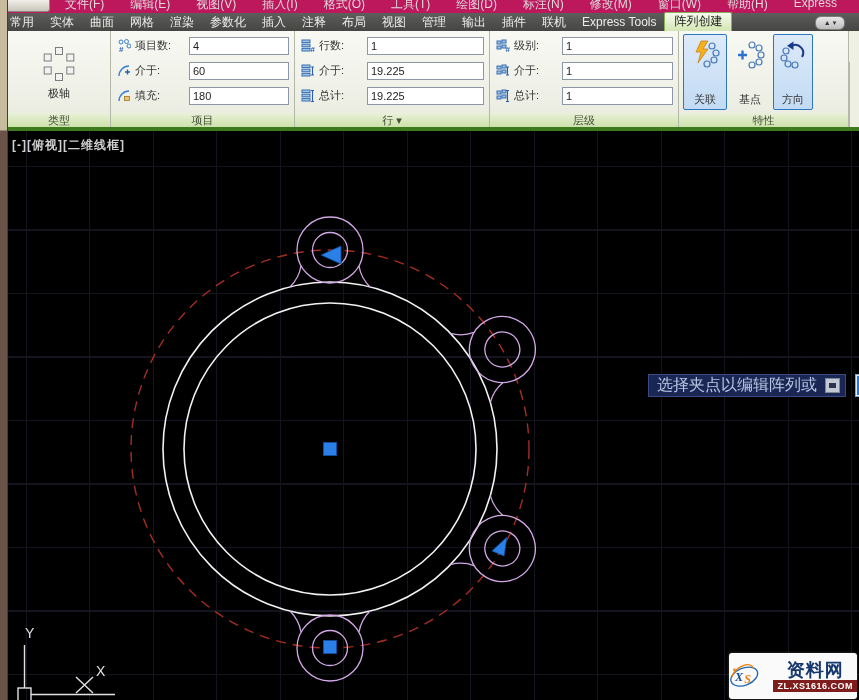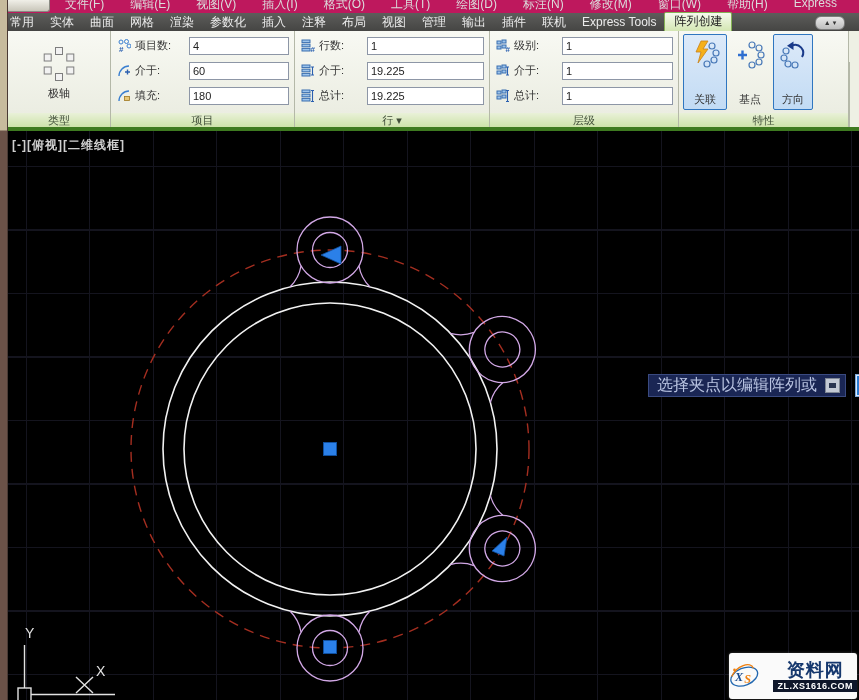--- a/index.html
+++ b/index.html
@@ -66,21 +66,21 @@
             display:flex;align-items:center;justify-content:center;}
   .dyn-icon i{display:block;width:7px;height:5px;background:#2a3550;}
   .exit-btn{margin-left:10px;height:19px;padding:0 5px;background:#2a7ad2;color:#ffffff;font-size:12px;line-height:19px;
             border:1px solid #d8ecff;box-shadow:0 0 0 1px #7fa8d8;white-space:nowrap;text-align:center;}
 
   
   .wm{position:absolute;top:653px;left:729px;width:128px;height:46px;background:#fafafa;border-radius:3px;
       display:flex;align-items:center;z-index:7;box-shadow:0 0 3px rgba(255,255,255,.25);}
   .wm-right{display:flex;flex-direction:column;align-items:center;margin-left:14px;}
   .wm-title{font-size:18px;font-weight:bold;color:#16386e;letter-spacing:1px;line-height:19px;}
-  .wm-url{font-size:9px;font-weight:bold;color:#fff;background:#0f172a;padding:1px 4px;letter-spacing:.5px;line-height:10px;}
+  .wm-url{font-size:9px;font-weight:bold;color:#fff;background:#7f1d1d;padding:1px 4px;letter-spacing:.5px;line-height:10px;}
 </style>
 </head>
 <body>
 
 <div class="app">
 
   <div class="menubar">
     <span class="mi">文件(F)</span>
     <span class="mi">编辑(E)</span>
     <span class="mi">视图(V)</span>

